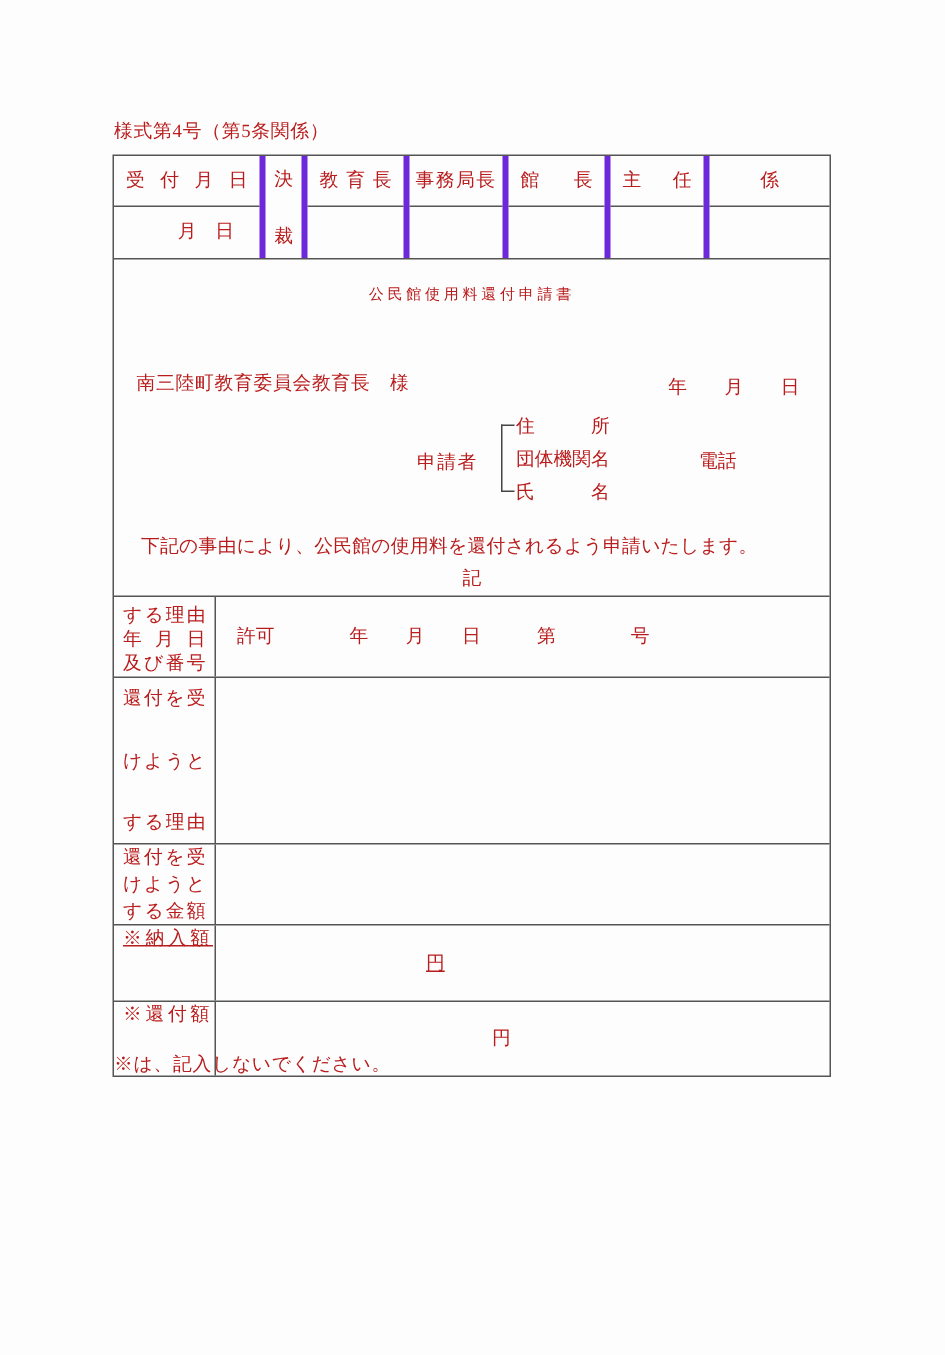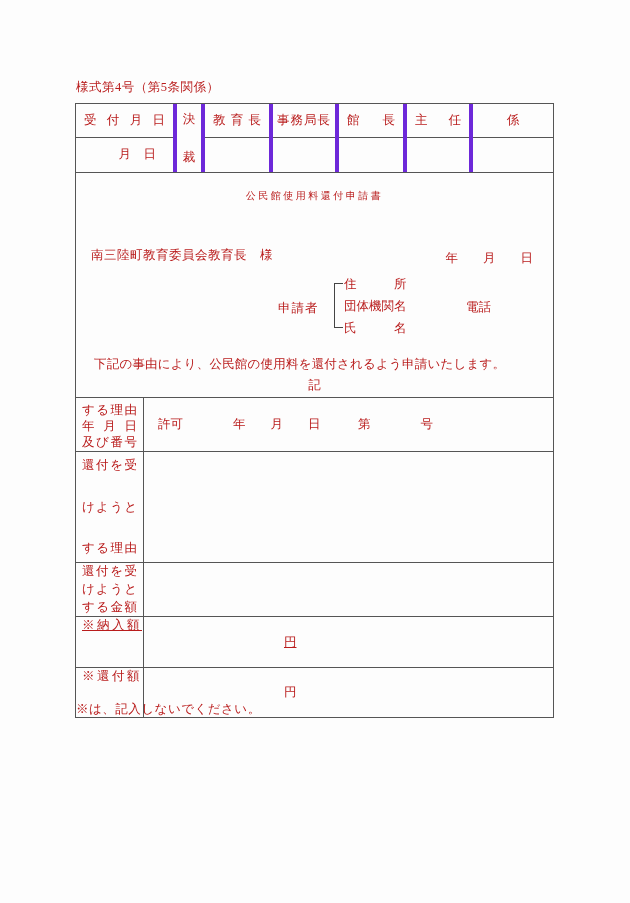--- a/index.html
+++ b/index.html
@@ -58,21 +58,21 @@
     position: absolute; top: 110px; left: 258px;
     width: 9px; height: 45px;
     border-left: 1px solid #444; border-top: 1px solid #444; border-bottom: 1px solid #444;
   }
   .applicant-lines { position: absolute; top: 100px; left: 268px; line-height: 22px; }
   .phone-label { position: absolute; top: 126px; left: 390px; }
   .body-text { position: absolute; top: 183px; left: 18px; letter-spacing: 0.2px; }
   .ki-label { position: absolute; top: 204px; left: 0; right: 0; text-align: center; }
   
   .form-row { display: flex; border-bottom: 1px solid #555; }
-  .form-row.last { border-bottom: none; }
+  .form-row.last { border-bottom: none; gap: 44px; }
   .row-label {
     width: 68px; border-right: 1px solid #555;
     display: flex; flex-direction: column; justify-content: space-between;
   }
   .row-label .jline { text-align: justify; text-align-last: justify; padding: 0 6px; }
   .row-permit { height: 54px; }
   .row-permit .row-label { justify-content: flex-start; padding-top: 4px; }
   .row-permit .jline { line-height: 16px; }
   .row-reason { height: 111px; }
   .row-reason .jline { line-height: 27px; }

